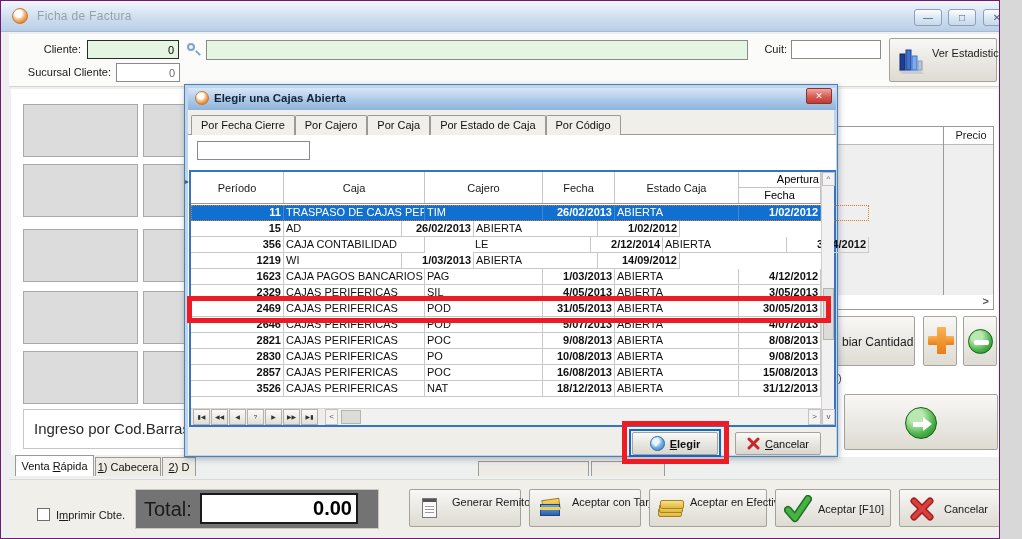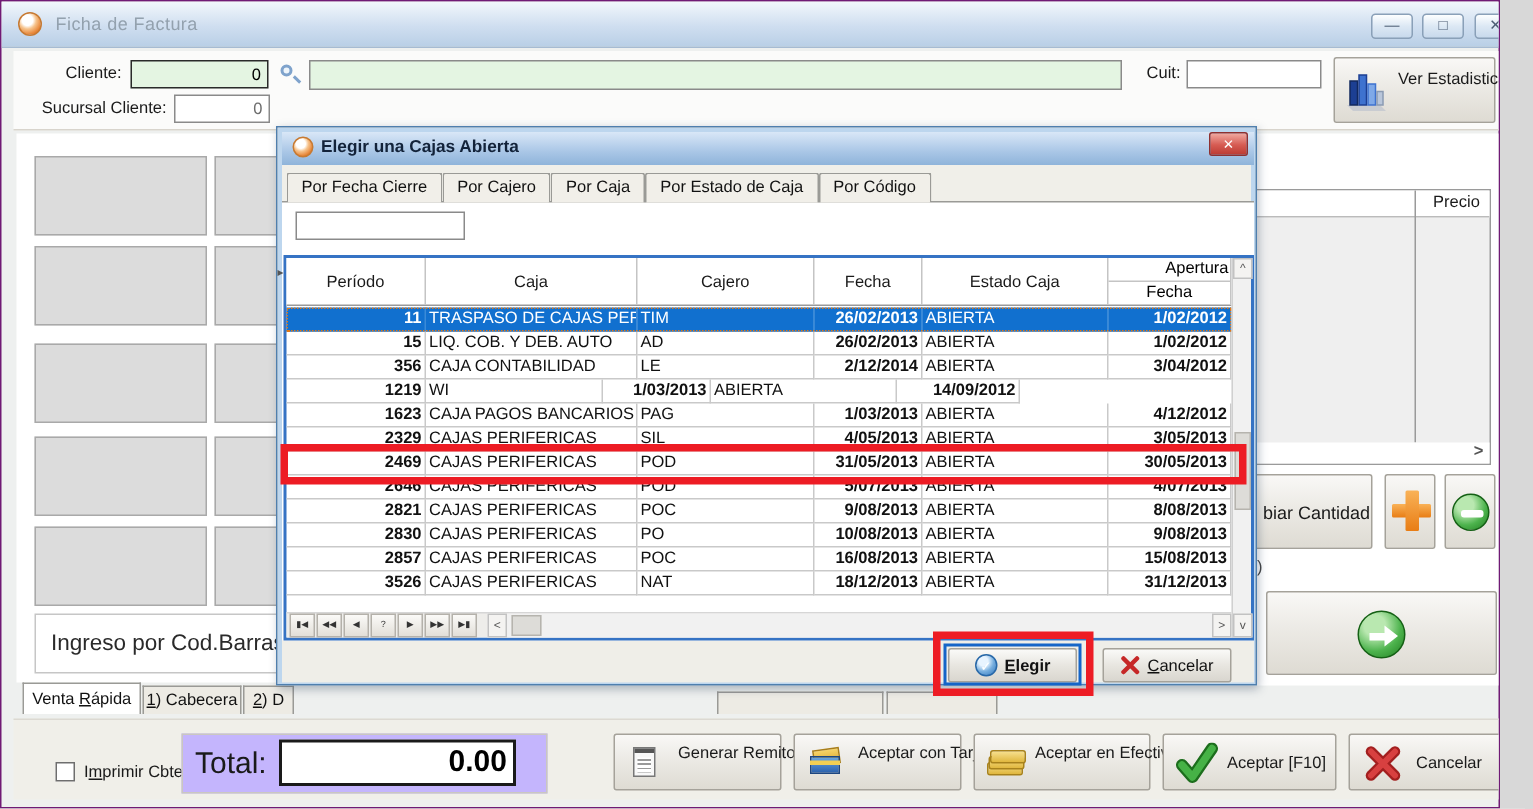--- a/index.html
+++ b/index.html
@@ -37,21 +37,21 @@
   .rgrid{position:absolute;left:10px;top:37px;width:293px;height:184px;border:1px solid #9a9a9a;background:#efefef;}
   .rgrid .hd{position:absolute;left:0;top:0;right:0;height:18px;background:#fff;border-bottom:1px solid #bbb;}
   .rgrid .vline{position:absolute;top:0;bottom:14px;width:1px;background:#9a9a9a;}
   .rfoot{position:absolute;left:0;right:0;bottom:0;height:14px;background:#fff;font-size:11px;font-weight:bold;color:#555;text-align:right;padding-right:4px;line-height:13px;}
   .pluswrap{position:relative;width:100%;height:100%;}
   .plus-h{position:absolute;left:4px;top:19px;width:26px;height:9px;background:linear-gradient(#f9b257,#e87d15);border-radius:1px;}
   .plus-v{position:absolute;left:12.5px;top:10px;width:9px;height:27px;background:linear-gradient(#f9b257,#e87d15);border-radius:1px;}
   .gcircle{border-radius:50%;background:radial-gradient(circle at 35% 30%, #b9e8b0 0 25%, #4db34d 60%, #1f7d1f 100%);border:1px solid #156015;position:absolute;}
   
   .botbar{position:absolute;left:8px;top:478px;width:1006px;height:54px;background:#f0efe9;border-top:1px solid #dcd9d2;}
-  .totpanel{position:absolute;left:112px;top:9px;width:244px;height:40px;border:1px solid #cac7c0;background:#c4b5fd;}
+  .totpanel{position:absolute;left:126px;top:9px;width:244px;height:40px;border:1px solid #cac7c0;background:#737373;}
   
   .dialog{position:absolute;left:183px;top:83px;width:654px;height:373px;background:#f0efe9;
     border:1px solid #4f7fae;box-shadow:inset 0 0 0 3px #bdd6ee, 1px 2px 6px rgba(40,60,90,.35);z-index:10;}
   .dtitle{position:absolute;left:3px;top:3px;width:648px;height:22px;
     background:linear-gradient(#d9e7f7,#a9c6e6 60%,#8fb4da);}
   .dtitle .txt{position:absolute;left:26px;top:4px;font-size:11.5px;font-weight:600;color:#13233a;text-align:center;}
   .dclose{position:absolute;right:5px;top:3px;width:26px;height:16px;border:1px solid #8e3030;border-radius:2px;
     background:linear-gradient(#f0a8a0,#d65b52 55%,#bc3c34);color:#fff;font-size:9px;font-weight:bold;text-align:center;line-height:15px;}
   .dtabs{position:absolute;left:6px;top:27px;height:23px;display:flex;align-items:flex-end;z-index:2;}
   .dtab{font-size:11px;color:#111;background:#f1efe9;border:1px solid #9a9a96;border-bottom:none;
@@ -268,30 +268,29 @@
           <div class="grow sel">
             <div class="gcell ar" style="width: 93px;">11</div>
             <div class="gcell al" style="width: 141px;">TRASPASO DE CAJAS PER</div>
             <div class="gcell al" style="width: 118px;">TIM</div>
             <div class="gcell ar" style="width: 72px;">26/02/2013</div>
             <div class="gcell al" style="width: 124px;">ABIERTA</div>
             <div class="gcell ar" style="width: 82px;">1/02/2012</div>
           </div>
           <div class="grow">
             <div class="gcell ar" style="width: 93px;">15</div>
-            <div class="gcell al" style="width: 141px;">LIQ. COB. Y DEB. AUTO</div>
             <div class="gcell al" style="width: 118px;">AD</div>
             <div class="gcell ar" style="width: 72px;">26/02/2013</div>
             <div class="gcell al" style="width: 124px;">ABIERTA</div>
             <div class="gcell ar" style="width: 82px;">1/02/2012</div>
           </div>
           <div class="grow">
             <div class="gcell ar" style="width: 93px;">356</div>
             <div class="gcell al" style="width: 141px;">CAJA CONTABILIDAD</div>
-            <div class="gcell al" style="width: 118px;">LE</div>
+            <div class="gcell al" style="width: 118px; margin-left: 48px;">LE</div>
             <div class="gcell ar" style="width: 72px;">2/12/2014</div>
             <div class="gcell al" style="width: 124px;">ABIERTA</div>
             <div class="gcell ar" style="width: 82px;">3/04/2012</div>
           </div>
           <div class="grow">
             <div class="gcell ar" style="width: 93px;">1219</div>
             <div class="gcell al" style="width: 118px;">WI</div>
             <div class="gcell ar" style="width: 72px;">1/03/2013</div>
             <div class="gcell al" style="width: 124px;">ABIERTA</div>
             <div class="gcell ar" style="width: 82px;">14/09/2012</div>

